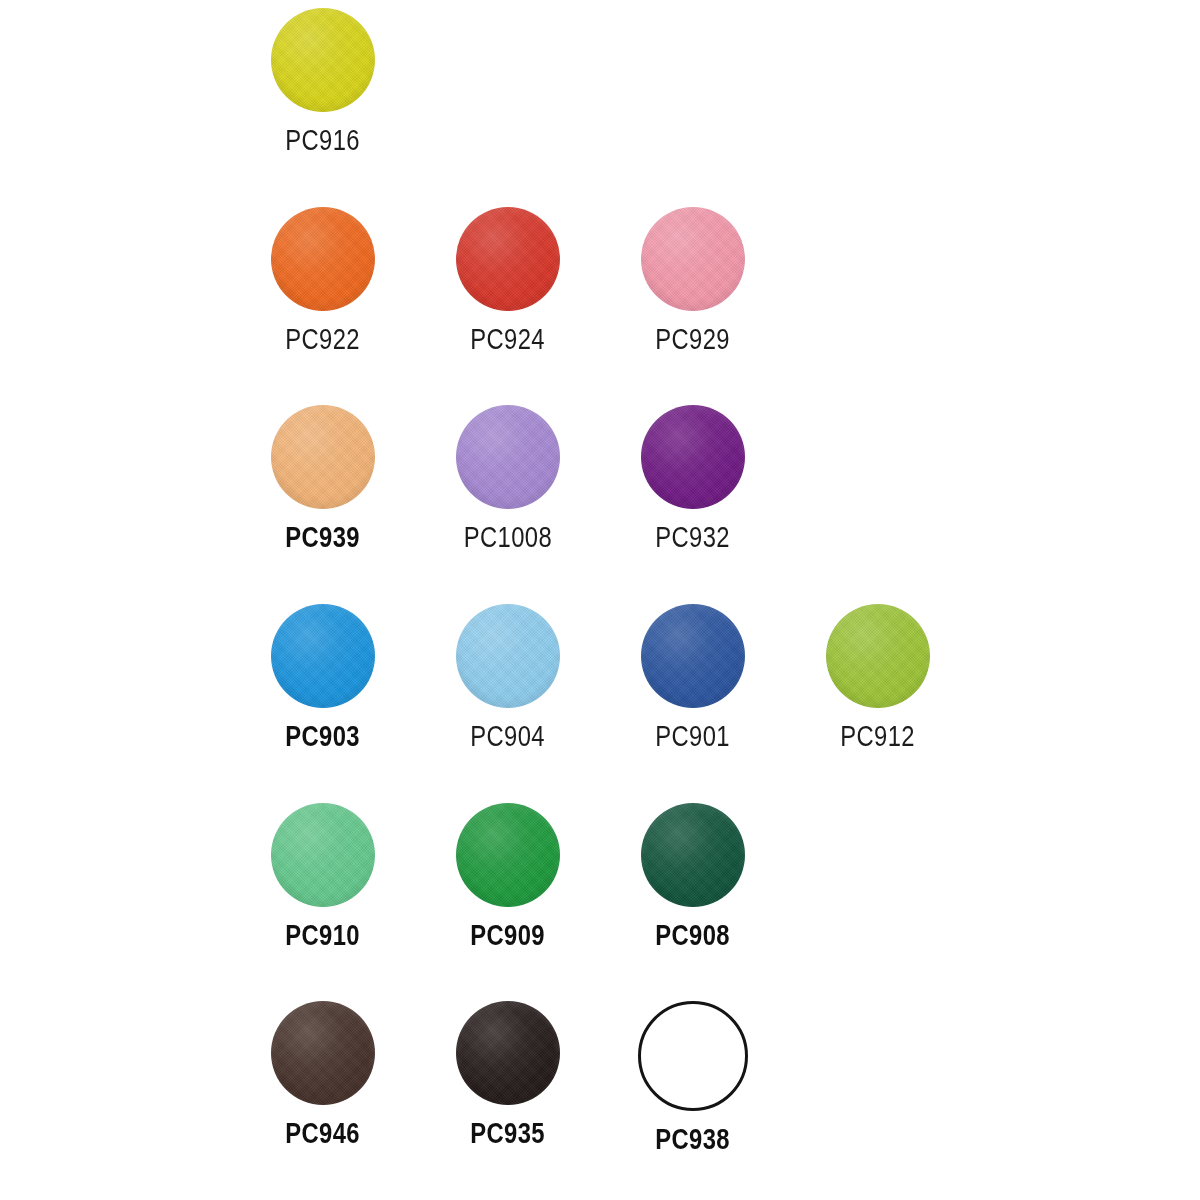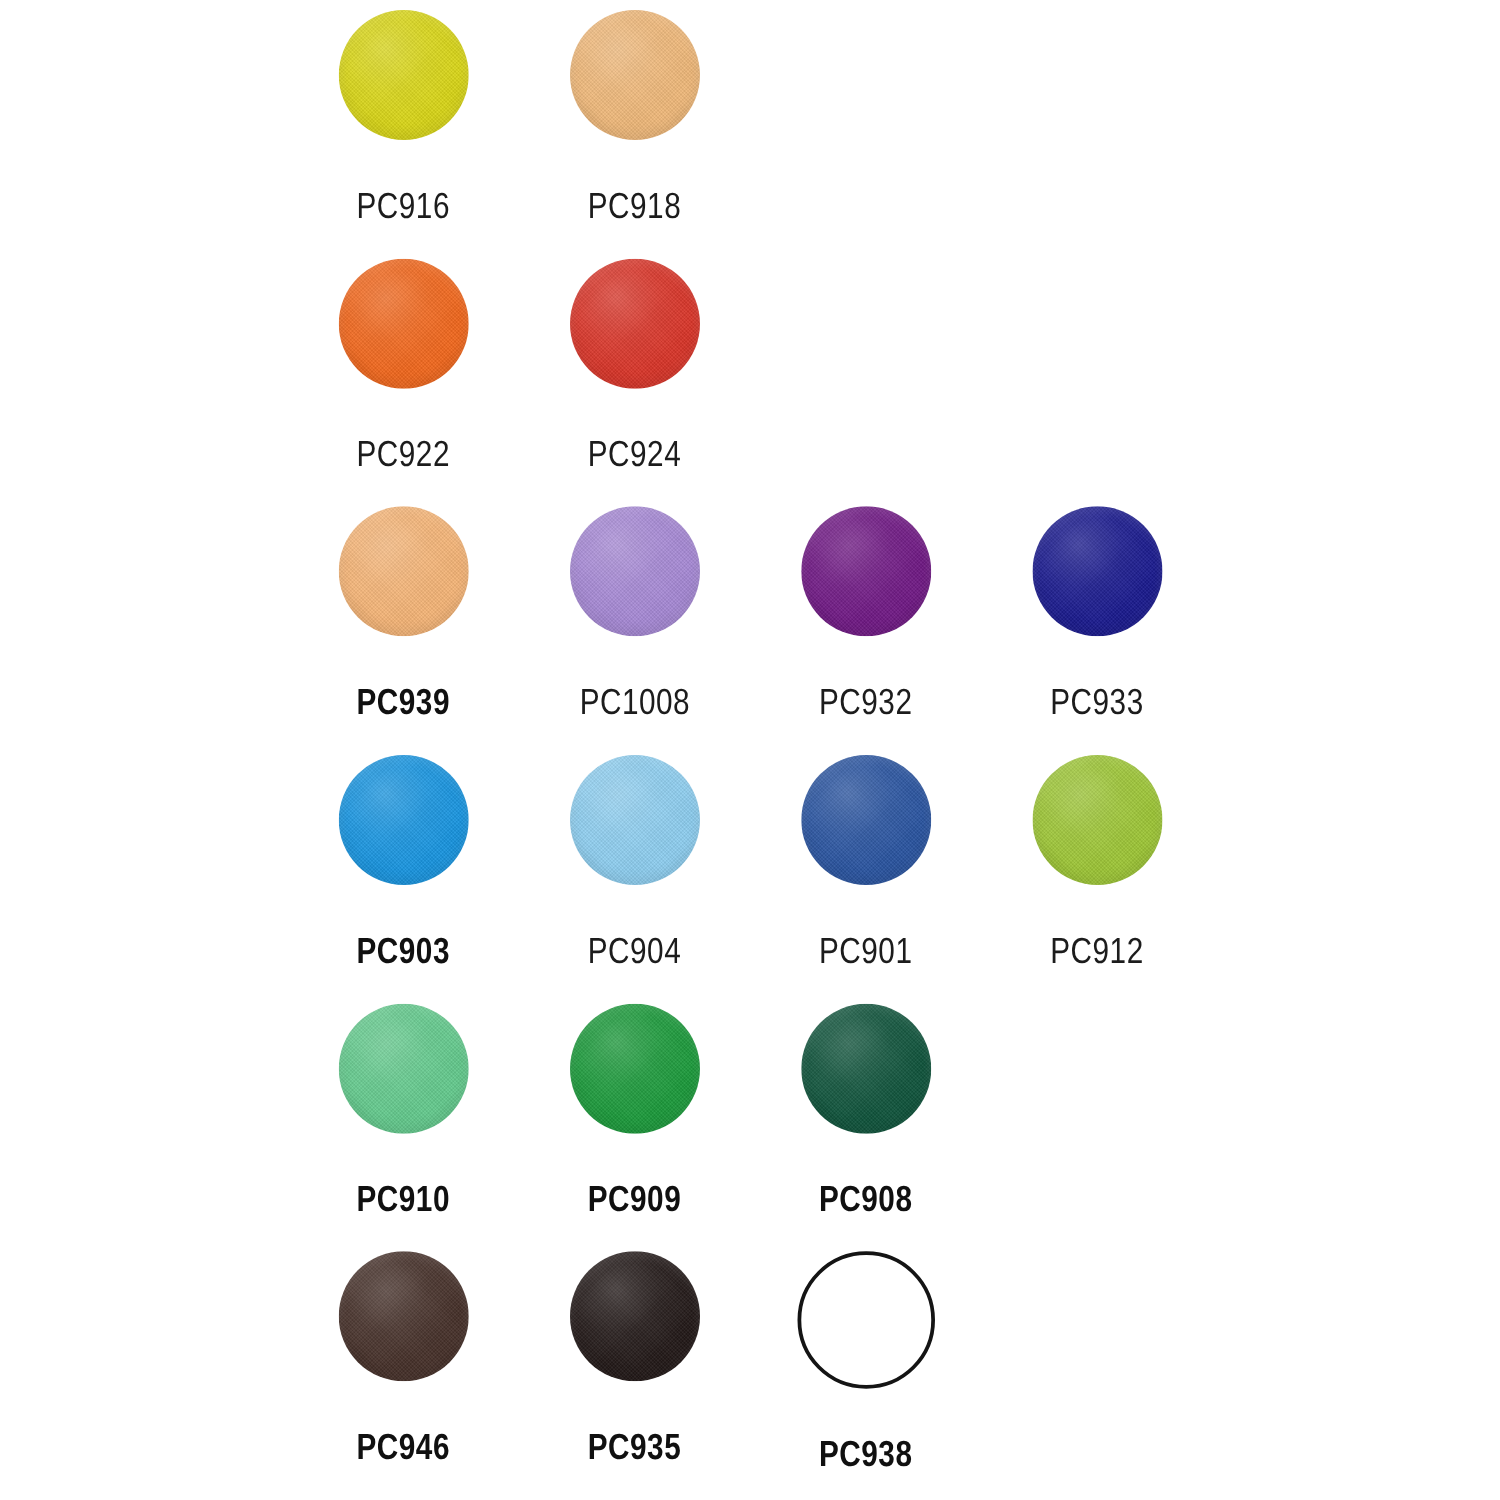--- a/index.html
+++ b/index.html
@@ -30,21 +30,20 @@
     width: 740px;
     margin: 0 auto;
     flex: 1 1 0;
     align-items: start;
   }
   .swatch-cell {
     display: flex;
     flex-direction: column;
     align-items: center;
     justify-content: flex-end;
-    gap: 25px;
   }
   .swatch-dot {
     width: 104px;
     height: 104px;
     border-radius: 50%;
     position: relative;
     background-color: #cccccc;
     background-image:
       radial-gradient(circle at 36% 30%, rgba(255,255,255,0.18) 0%, rgba(255,255,255,0.05) 34%, rgba(0,0,0,0.0) 62%),
       repeating-linear-gradient(45deg, rgba(0,0,0,0.045) 0 1px, rgba(255,255,255,0.035) 1px 2px),
@@ -77,51 +76,47 @@
 </style>
 </head>
 <body>
 
 <div id="chart">
     <div class="swatch-row">
       <div class="swatch-cell">
         <div class="swatch-dot" style="background-color: rgb(216, 213, 25);"></div>
         <div class="swatch-label">PC916</div>
       </div>
-      <div class="swatch-cell">
-        <div class="swatch-dot" style="background-color: rgb(238, 184, 122);"></div>
-        <div class="swatch-label">PC918</div>
-      </div>
     </div>
     <div class="swatch-row">
       <div class="swatch-cell">
         <div class="swatch-dot" style="background-color: rgb(240, 104, 30);"></div>
         <div class="swatch-label">PC922</div>
       </div>
       <div class="swatch-cell">
         <div class="swatch-dot" style="background-color: rgb(216, 54, 42);"></div>
         <div class="swatch-label">PC924</div>
+      </div>
+      <div class="swatch-cell">
+        <div class="swatch-dot" style="background-color: rgb(244, 152, 171);"></div>
+        <div class="swatch-label">PC929</div>
       </div>
     </div>
     <div class="swatch-row">
       <div class="swatch-cell">
         <div class="swatch-dot" style="background-color: rgb(244, 180, 119);"></div>
         <div class="swatch-label bold">PC939</div>
       </div>
       <div class="swatch-cell">
         <div class="swatch-dot" style="background-color: rgb(166, 137, 212);"></div>
         <div class="swatch-label">PC1008</div>
       </div>
       <div class="swatch-cell">
         <div class="swatch-dot" style="background-color: rgb(112, 26, 132);"></div>
         <div class="swatch-label">PC932</div>
-      </div>
-      <div class="swatch-cell">
-        <div class="swatch-dot" style="background-color: rgb(27, 27, 142);"></div>
-        <div class="swatch-label">PC933</div>
       </div>
     </div>
     <div class="swatch-row">
       <div class="swatch-cell">
         <div class="swatch-dot" style="background-color: rgb(26, 149, 223);"></div>
         <div class="swatch-label bold">PC903</div>
       </div>
       <div class="swatch-cell">
         <div class="swatch-dot" style="background-color: rgb(142, 205, 238);"></div>
         <div class="swatch-label">PC904</div>

